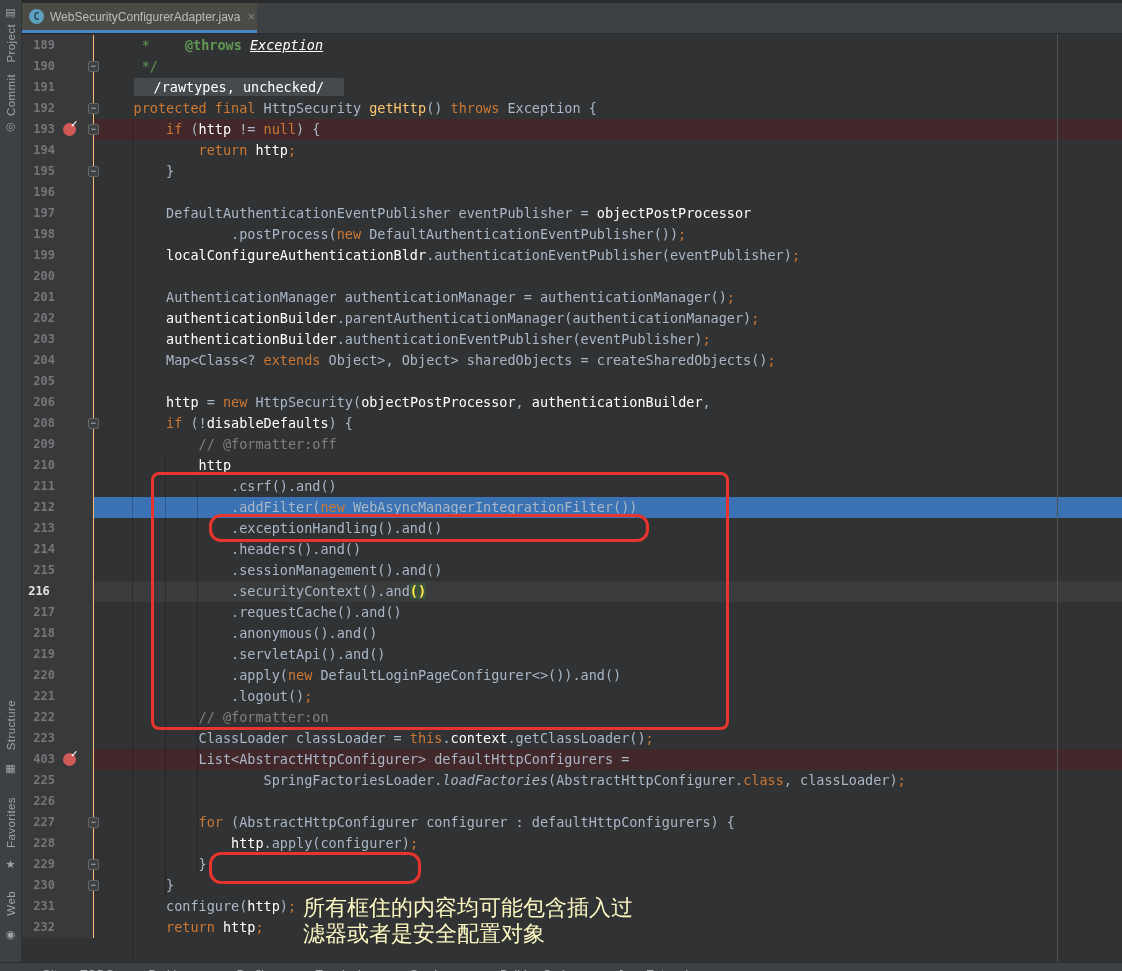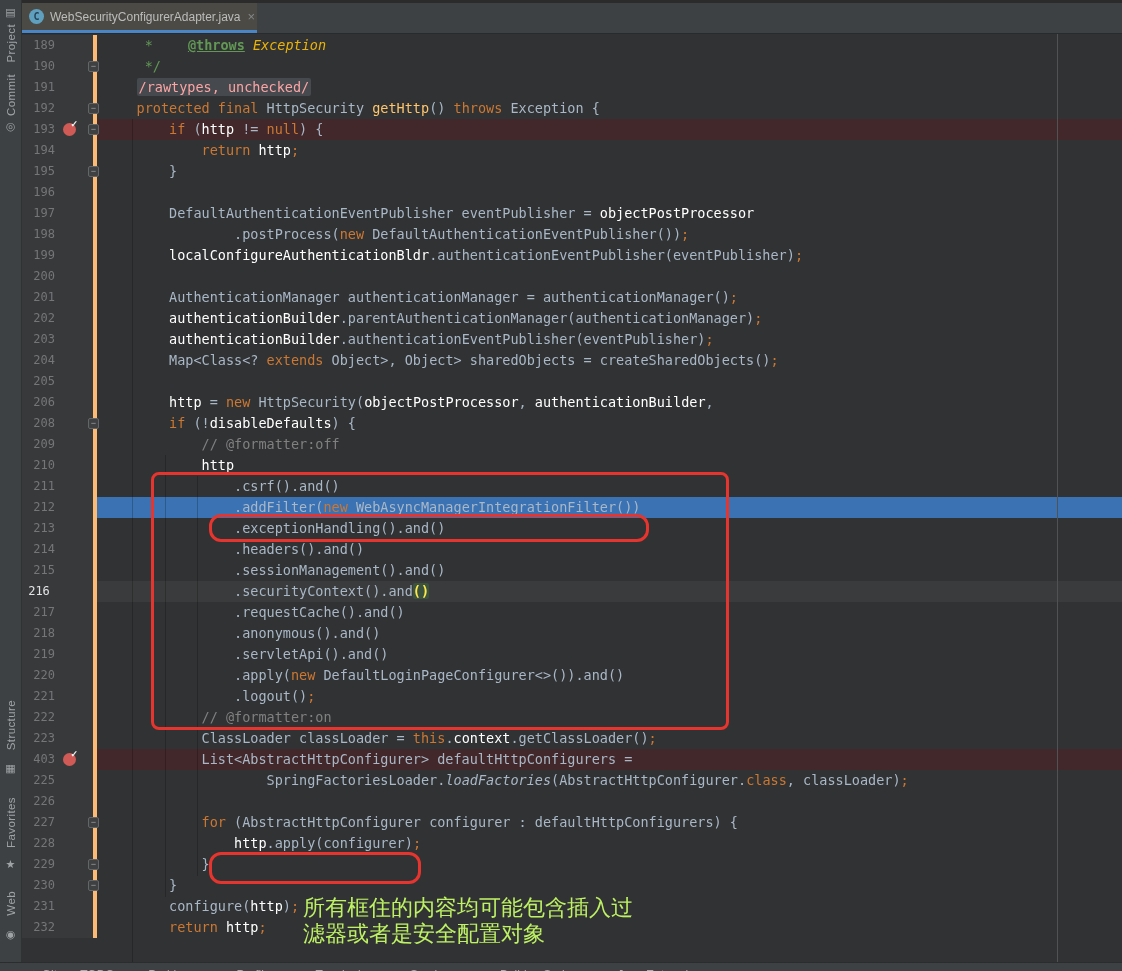--- a/index.html
+++ b/index.html
@@ -22,52 +22,52 @@
   .class-icon{width:15px;height:15px;border-radius:50%;background:#5fa0bf;color:#24445a;
               font-size:10px;font-weight:bold;line-height:15px;text-align:center;flex:none;
               font-family:"DejaVu Sans Mono",monospace;}
   .tab-title{color:#bcbcbc;font-size:12px;margin:0 7px 0 6px;white-space:nowrap;}
   .tab-close{color:#84878a;font-size:13px;line-height:13px;}
   
   .editor{position:absolute;left:21px;top:33px;width:1101px;height:929px;background:#313234;
           overflow:hidden;z-index:1;}
   .code-lines{position:relative;padding-top:2px;z-index:2;}
   .code-line{display:flex;height:21px;position:relative;}
-  .gutter-cell{width:72px;flex:none;background:#38393b;border-right:4px solid #fdba74;
-               position:relative;z-index:5;}
+  .gutter-cell{width:72px;flex:none;background:#38393b;border-right:1px solid #fdba74;
+               position:relative;z-index:5;font-weight:bold;}
   .line-number{display:block;width:32px;margin-left:2px;text-align:right;color:#747678;
                font-size:12px;line-height:21px;font-family:"DejaVu Sans Mono",monospace;}
   .line-number.current{color:#e2e4e6;text-align:center;}
   .bp-icon{position:absolute;left:42px;top:4px;width:13px;height:13px;background:#d05a56;
            border-radius:50%;}
   .bp-icon::after{content:"✓";position:absolute;right:-2px;top:-4px;font-size:9px;color:#f2f5f4;
                   font-weight:bold;}
   .fold-marker{position:absolute;right:-6px;top:5px;width:11px;height:11px;background:#3e4042;
                border:1px solid #636669;border-radius:2px;box-sizing:border-box;color:#a3a6a9;
                font-size:9px;line-height:8px;text-align:center;z-index:6;}
   .line-content{flex:1;white-space:pre;font-family:"DejaVu Sans Mono",monospace;font-size:13.5px;
                 line-height:21px;padding-left:7px;position:relative;z-index:3;}
   .bg-breakpoint .line-content{background:#42282a;}
   .bg-selection  .line-content{background:#3a72b4;}
   .bg-current    .line-content{background:#3a3b3c;}
   
   .tk-k{color:#cc7832;} .tk-d{color:#a9b7c6;} .tk-f{color:#ffffff;} .tk-m{color:#ffc66d;}
   .tk-c{color:#808080;} .tk-j{color:#629755;} .tk-s{color:#cc7832;}
-  .tk-jt{color:#629755;font-weight:bold;text-decoration:underline;padding-left:27px;}
-  .tk-ji{color:#eab308;font-style:italic;}
+  .tk-jt{color:#629755;font-weight:bold;padding-left:27px;}
+  .tk-ji{color:#ffffff;font-style:italic;text-decoration:underline;}
   .tk-it{color:#a9b7c6;font-style:italic;}
-  .tk-fold{background:#46494d;color:#fca5a5;border-radius:2px;padding:1px 2px;}
+  .tk-fold{background:#46494d;color:#ffffff;border-radius:2px;padding:1px 20px;}
   .tk-br{background:#3a523e;color:#ffe84c;font-weight:bold;border-radius:2px;}
   
   .indent-guide{position:absolute;width:1px;background:rgba(0,0,0,0.22);z-index:4;}
   .margin-guide{position:absolute;left:1036px;top:0;bottom:0;width:1px;background:#505254;z-index:4;}
   
   .anno-box{position:absolute;border:3px solid #e5352e;box-sizing:border-box;z-index:10;
             pointer-events:none;}
-  .anno-note{position:absolute;left:303px;top:895px;z-index:10;color:#bef264;font-size:22px;
+  .anno-note{position:absolute;left:303px;top:895px;z-index:10;color:#fef9c3;font-size:22px;
              line-height:26px;font-family:"DejaVu Sans",sans-serif;white-space:nowrap;}
   
   .status-bar{position:absolute;left:0;top:962px;width:1122px;height:26px;background:#3e4144;
               border-top:1px solid #2a2c2e;z-index:6;}
   .status-item{position:absolute;top:5px;display:flex;align-items:center;gap:5px;color:#a9adb0;
                font-size:12px;white-space:nowrap;}
   .status-item .glyph{font-size:11px;color:#9fa3a6;}
 </style>
 </head>
 <body>

